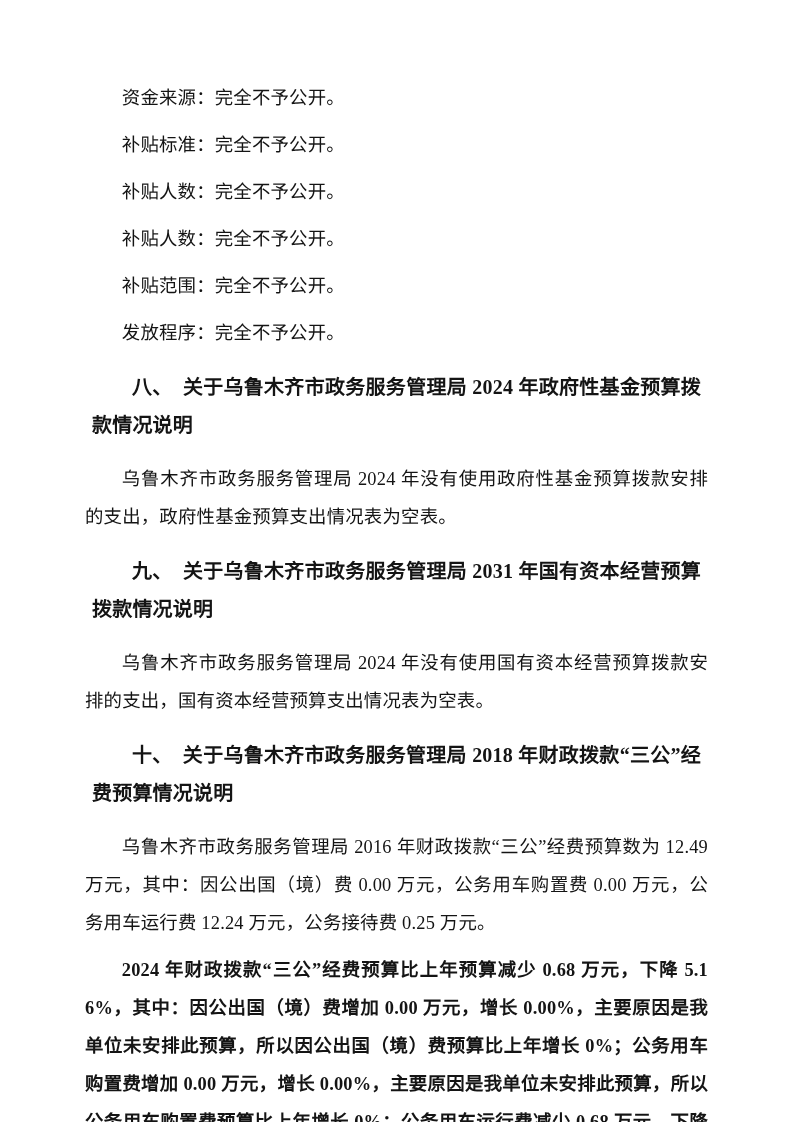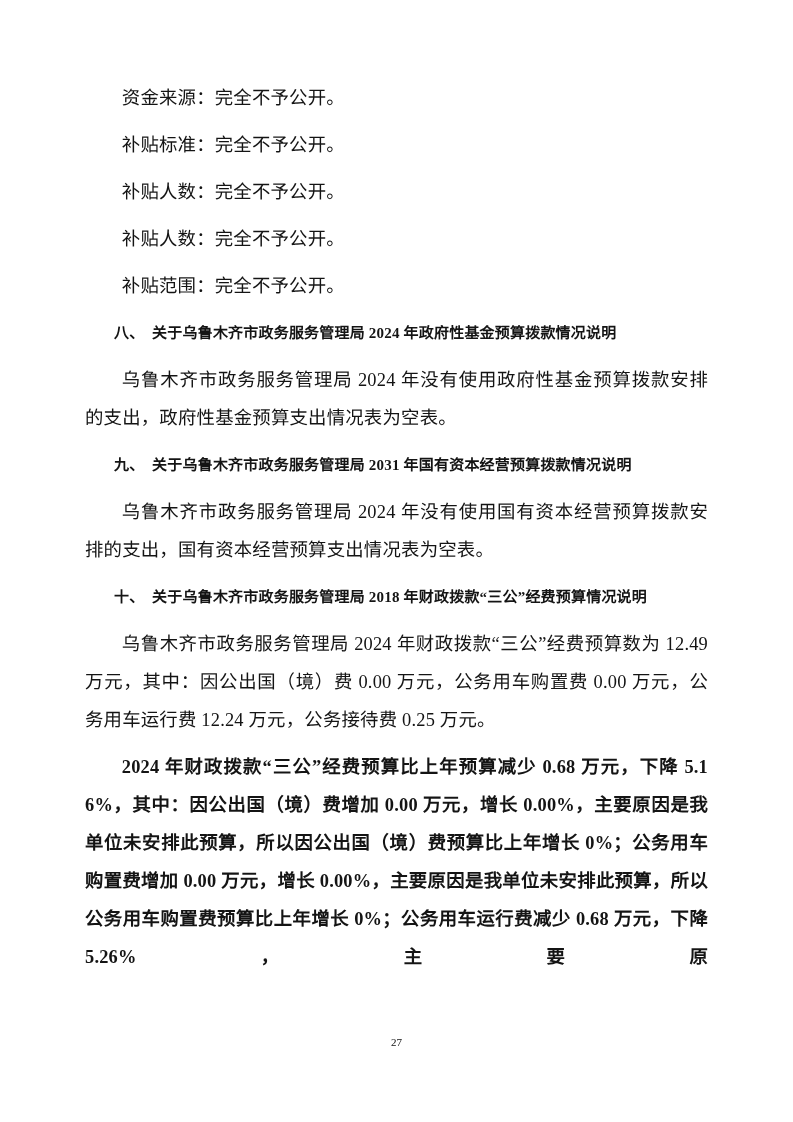--- a/index.html
+++ b/index.html
@@ -25,22 +25,22 @@
   .para {
     margin: 9px;
     font-size: 18.4px;
     line-height: 38px;
     text-align: justify;
     text-indent: 2em;
     letter-spacing: 0.2px;
     word-break: break-all;
   }
   .heading {
-    margin: 8px;
-    font-size: 15px;
+    margin: 16px;
+    font-size: 20px;
     line-height: 38px;
     text-align: justify;
     text-indent: 2em;
     letter-spacing: 0.2px;
     font-weight: bold;
     word-break: break-all;
   }
   .continued {
     text-align-last: justify;
     font-weight: bold;
@@ -62,29 +62,30 @@
 <body>
 
 <div class="page">
   <main class="content">
 
     <p class="para">资金来源：完全不予公开。</p>
     <p class="para">补贴标准：完全不予公开。</p>
     <p class="para">补贴人数：完全不予公开。</p>
     <p class="para">补贴人数：完全不予公开。</p>
     <p class="para">补贴范围：完全不予公开。</p>
+    <p class="para">发放程序：完全不予公开。</p>
 
     <h2 class="heading">八、　关于乌鲁木齐市政务服务管理局 2024 年政府性基金预算拨款情况说明</h2>
     <p class="para">乌鲁木齐市政务服务管理局 2024 年没有使用政府性基金预算拨款安排的支出，政府性基金预算支出情况表为空表。</p>
 
     <h2 class="heading">九、　关于乌鲁木齐市政务服务管理局 2031 年国有资本经营预算拨款情况说明</h2>
     <p class="para">乌鲁木齐市政务服务管理局 2024 年没有使用国有资本经营预算拨款安排的支出，国有资本经营预算支出情况表为空表。</p>
 
     <h2 class="heading">十、　关于乌鲁木齐市政务服务管理局 2018 年财政拨款“三公”经费预算情况说明</h2>
-    <p class="para">乌鲁木齐市政务服务管理局 2024 年财政拨款“三公”经费预算数为 12.49 万元，其中：因公出国（境）费 0.00 万元，公务用车购置费 0.00 万元，公务用车运行费 12.24 万元，公务接待费 0.25 万元。</p>
+    <p class="para">乌鲁木齐市政务服务管理局 2016 年财政拨款“三公”经费预算数为 12.49 万元，其中：因公出国（境）费 0.00 万元，公务用车购置费 0.00 万元，公务用车运行费 12.24 万元，公务接待费 0.25 万元。</p>
     <p class="para continued">2024 年财政拨款“三公”经费预算比上年预算减少 0.68 万元，下降 5.16%，其中：因公出国（境）费增加 0.00 万元，增长 0.00%，主要原因是我单位未安排此预算，所以因公出国（境）费预算比上年增长 0%；公务用车购置费增加 0.00 万元，增长 0.00%，主要原因是我单位未安排此预算，所以公务用车购置费预算比上年增长 0%；公务用车运行费减少 0.68 万元，下降 5.26%，主要原</p>
 
   </main>
 
   <footer class="footer">
     <span class="page-num">27</span>
   </footer>
 </div>
 
 </body></html>

